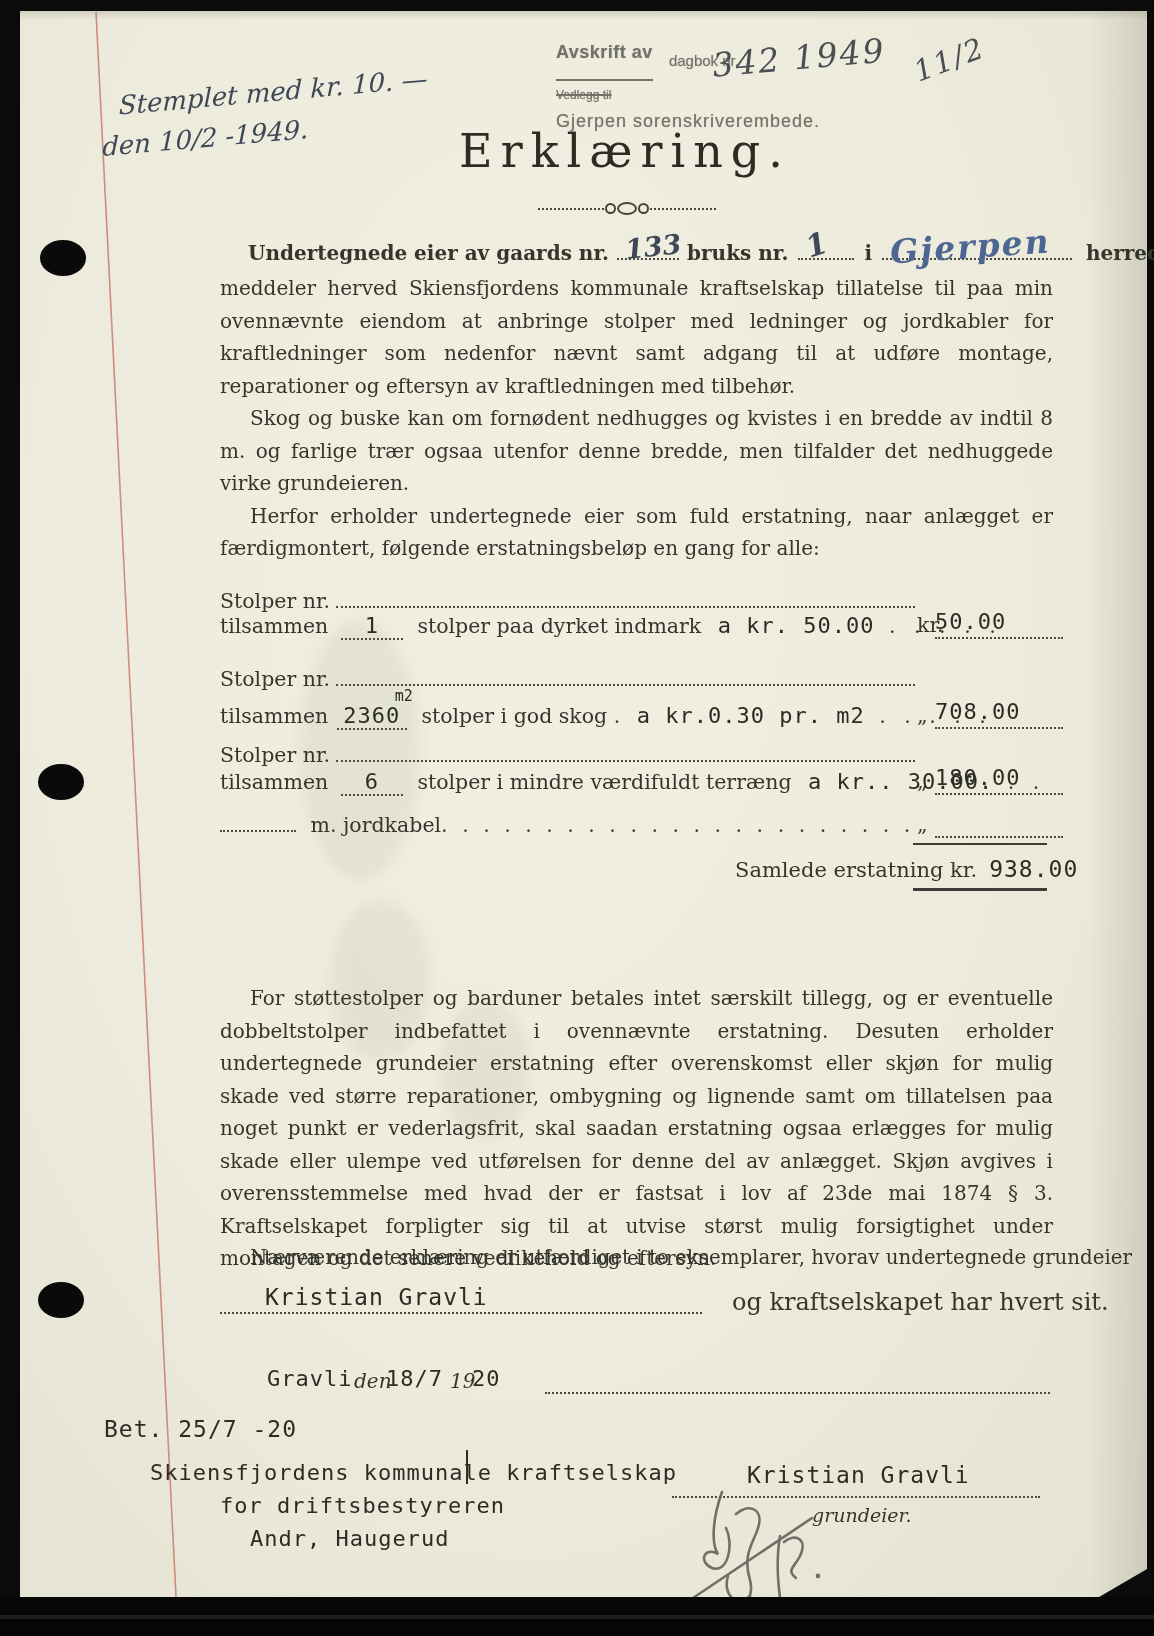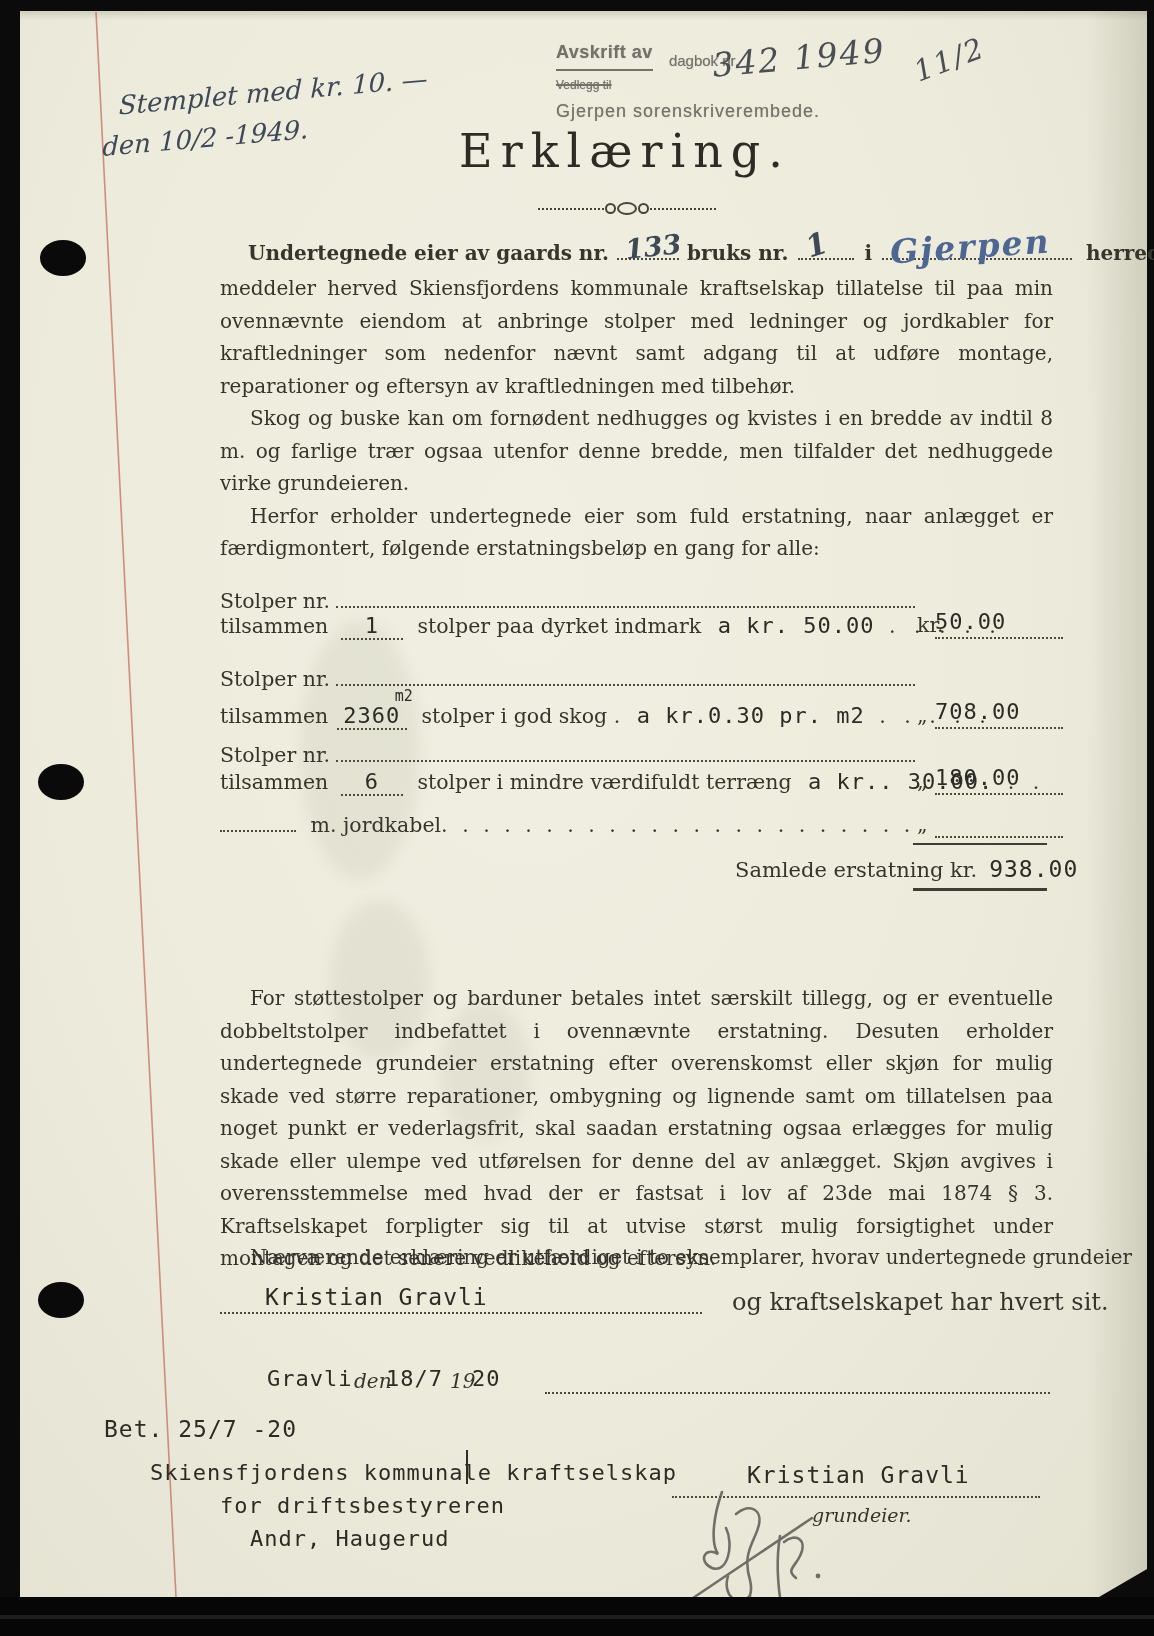--- a/index.html
+++ b/index.html
@@ -24,21 +24,21 @@
   
   .hw{font-family:"DejaVu Serif",serif;font-style:italic;}
   .stamp-note{position:absolute;left:118px;top:72px;color:var(--handdark);
               font-size:26px;transform:rotate(-5deg) skewX(-6deg);line-height:40px;}
   .stamp-note .l2{margin-left:-16px;}
 
   
   .stamp{position:absolute;left:556px;top:42px;color:var(--stamp);
          font-family:"Liberation Sans",sans-serif;text-shadow:0 0 1px rgba(114,114,106,.55);}
   .stamp .row1{display:flex;align-items:flex-start;}
-  .stamp .avskrift{font-size:18px;font-weight:bold;letter-spacing:.5px;border-bottom:2px solid var(--stamp);padding-bottom:6px;}
+  .stamp .avskrift{font-size:18px;font-weight:bold;letter-spacing:.5px;border-bottom:2px solid var(--stamp);padding-bottom:16px;}
   .stamp .dagbok{font-size:15px;margin:10px 0 0 16px;}
   .stamp .vedlegg{font-size:12px;margin-top:7px;text-decoration:line-through;text-decoration-thickness:2px;}
   .stamp .office{font-size:18px;margin-top:9px;letter-spacing:1px;}
   .stamp-hw{position:absolute;left:712px;top:34px;color:#4b4e52;font-size:33px;
             transform:rotate(-5deg);letter-spacing:2px;white-space:nowrap;}
   .stamp-hw .frac{display:inline-block;transform:rotate(-16deg) translateY(14px);font-size:29px;margin-left:10px;}
 
   .title{position:absolute;left:400px;top:124px;width:450px;text-align:center;
          font-size:46px;letter-spacing:8px;color:#2c2c25;}
   .ornament{position:absolute;left:527px;top:202px;width:200px;display:flex;align-items:center;justify-content:center;}

